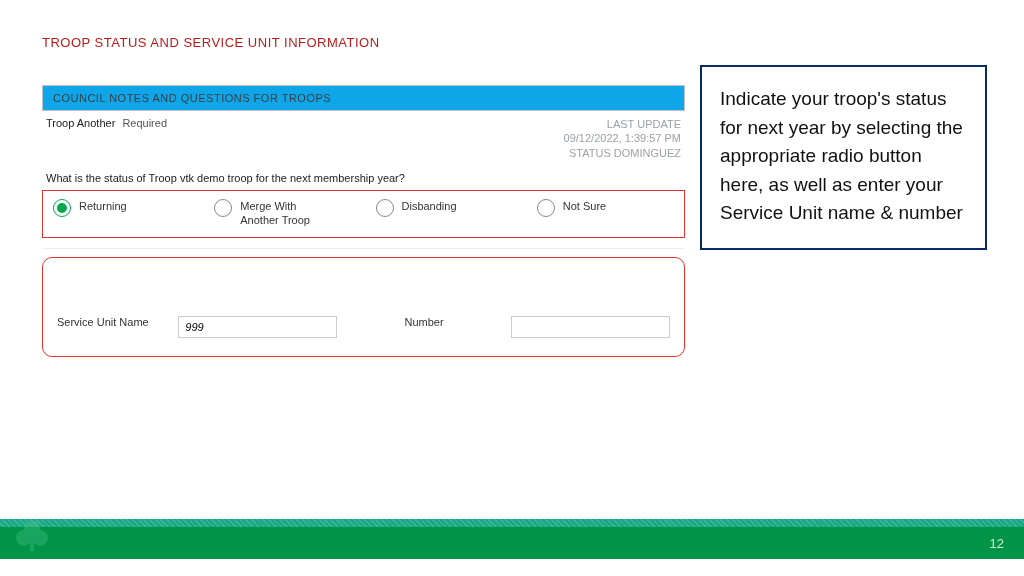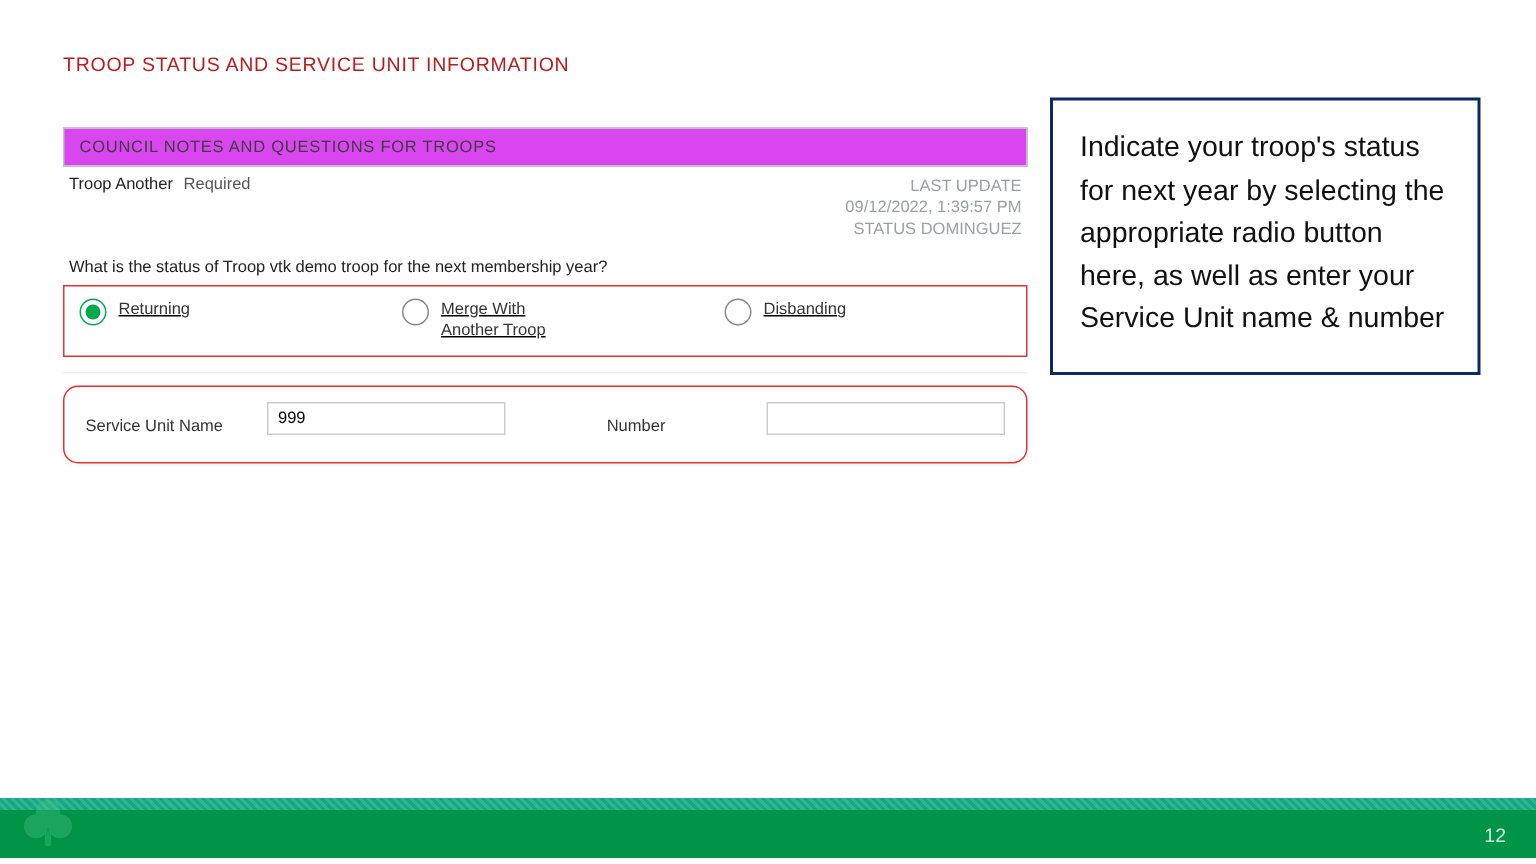--- a/index.html
+++ b/index.html
@@ -18,21 +18,21 @@
 
   .form-screenshot {
     position: absolute;
     top: 85px;
     left: 42px;
     width: 643px;
     background: #fff;
   }
 
   .section-header {
-    background: #d946ef;
+    background: #0ea5e9;
     padding: 6px 10px;
     font-size: 11px;
     letter-spacing: 0.5px;
     color: #3d3d3d;
     border: 1px solid #c2c2c2;
   }
 
   .status-row {
     display: flex;
     justify-content: space-between;
@@ -53,21 +53,20 @@
     color: #222;
     padding: 10px 4px 6px 4px;
   }
 
   .radio-box {
     border: 1.5px solid #e0352f;
     display: flex;
     align-items: flex-start;
     padding: 8px 4px 10px 4px;
     gap: 12px;
-    text-decoration: underline;
   }
   .radio-opt {
     display: flex;
     align-items: flex-start;
     gap: 8px;
     font-size: 11px;
     color: #333;
     flex: 1;
     padding: 0 6px;
   }
@@ -101,52 +100,54 @@
     box-shadow: 0 1px 4px rgba(0,0,0,0.05);
   }
   .service-title {
     font-size: 12px;
     font-weight: bold;
     color: #222;
     margin-bottom: 14px;
   }
   .field-row {
     display: flex;
-    align-items: flex-end;
+    align-items: flex-start;
     gap: 12px;
     font-size: 11px;
     color: #333;
+    margin-top: 48px;
   }
   .field-row .fld-label { width: 110px; }
   .field-row input {
     border: 1px solid #ccc;
     height: 22px;
     padding: 0 6px;
     font-size: 11px;
     font-family: inherit;
+    font-style: italic;
   }
   .su-name-input { width: 160px; }
   .su-num-input  { width: 160px; }
   .num-label { margin-left: 40px; padding-left: 15px; }
 
   .callout {
     position: absolute;
     top: 65px;
     left: 700px;
     width: 287px;
     border: 2px solid #0a2a66;
     padding: 18px 18px 20px 18px;
     font-size: 19px;
     line-height: 1.5;
     color: #111;
   }
 
   .footer-bar {
     position: absolute;
-    bottom: 4px; left: 0; right: 0;
+    bottom: 17px; left: 0; right: 0;
     height: 45px;
   }
   .footer-teal {
     position: absolute;
     bottom: 32px; left: 0; right: 0;
     height: 8px;
     background: repeating-linear-gradient(45deg, #1da583 0 2px, #2bb793 2px 4px);
   }
   .footer-green {
     position: absolute;
@@ -195,20 +196,24 @@
       <span class="circle"></span>
       <span class="lbl">Returning</span>
     </label>
     <label class="radio-opt">
       <span class="circle"></span>
       <span class="lbl">Merge With Another Troop</span>
     </label>
     <label class="radio-opt">
       <span class="circle"></span>
       <span class="lbl">Disbanding</span>
+    </label>
+    <label class="radio-opt">
+      <span class="circle"></span>
+      <span class="lbl">Not Sure</span>
     </label>
   </div>
 
   <div class="divider"></div>
 
   <div class="service-box">
     <div class="field-row">
       <span class="fld-label">Service Unit Name</span>
       <input class="su-name-input" type="text" value="999" style="">
       <span class="fld-label num-label">Number</span>

